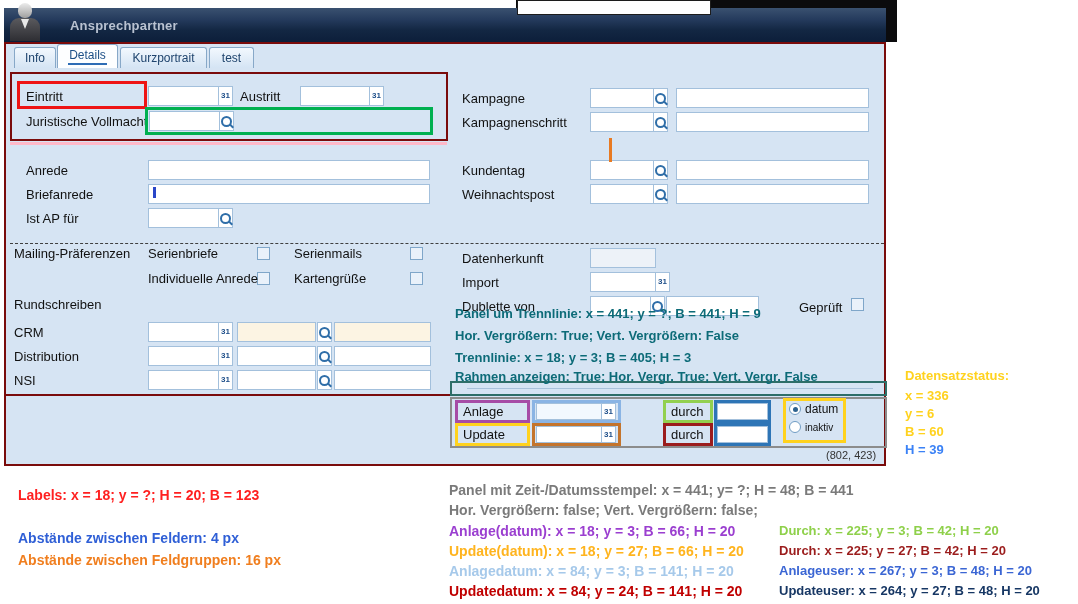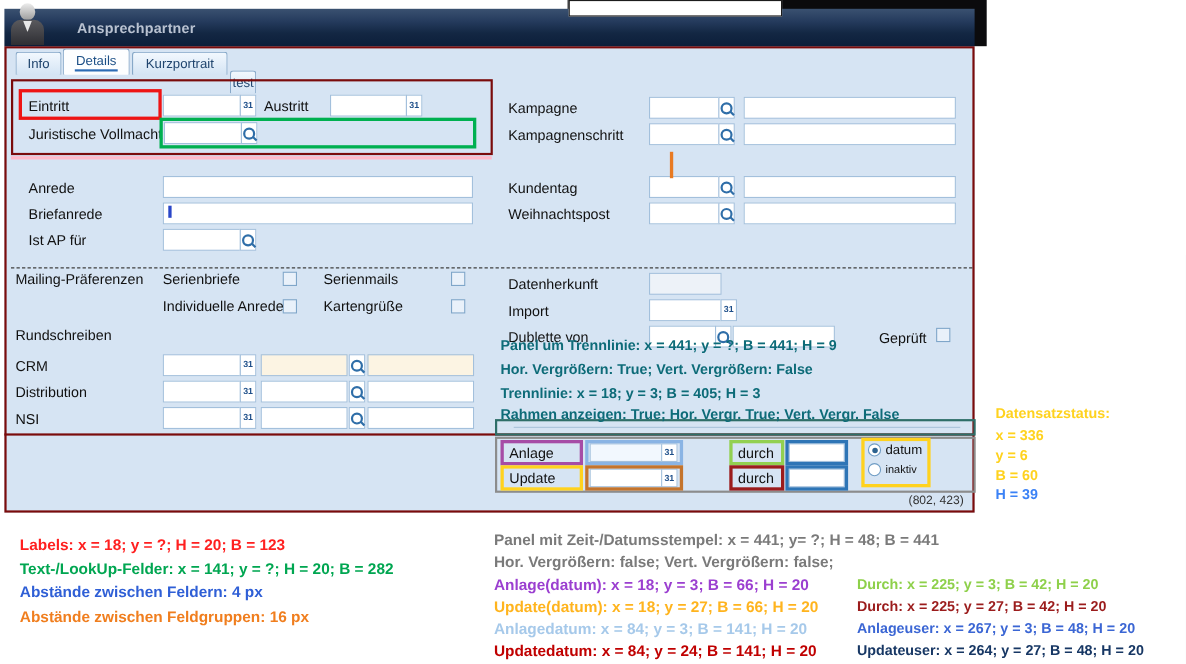--- a/index.html
+++ b/index.html
@@ -51,21 +51,21 @@
 
   <div class="abs tab" style="left:14px;top:47px;width:42px;height:21px">
       <span class="tab-label">Info</span>
     </div>
   <div class="abs tab active" style="left:57px;top:44px;width:61px;height:24px">
       <span class="tab-label">Details</span>
     </div>
   <div class="abs tab" style="left:120px;top:47px;width:87px;height:21px">
       <span class="tab-label">Kurzportrait</span>
     </div>
-  <div class="abs tab" style="left:209px;top:64px;width:24px;height:21px">
+  <div class="abs tab" style="left:209px;top:47px;width:45px;height:21px">
       <span class="tab-label">test</span>
     </div>
 
   <div class="abs" style="left:10px;top:72px;width:438px;height:69px;border:2px solid #7a0b0b;z-index:2"></div>
 
   <span class="lbl" style="left:26px;top:89px">Eintritt</span>
   <div class="field" style="left:148px;top:86px;width:71px;height:20px"></div>
   <div class="btn31" style="left:218px;top:86px;width:15px;height:20px">
       <span>31</span>
     </div>
@@ -239,21 +239,20 @@
 
   <span class="lbl" style="left:826px;top:448px;font-size:11px;color:#333;z-index:6">(802, 423)</span>
 
   <span class="note" style="left: 905px; top: 368px; font-size: 13px; color: rgb(255, 210, 30);">Datensatzstatus:</span>
   <span class="note" style="left: 905px; top: 388px; font-size: 13px; color: rgb(255, 210, 30);">x = 336</span>
   <span class="note" style="left: 905px; top: 406px; font-size: 13px; color: rgb(255, 210, 30);">y = 6</span>
   <span class="note" style="left: 905px; top: 424px; font-size: 13px; color: rgb(255, 210, 30);">B = 60</span>
   <span class="note" style="left: 905px; top: 442px; font-size: 13px; color: #3b82f6;">H = 39</span>
 
   <span class="note" style="left: 18px; top: 487px; color: rgb(255, 32, 32);">Labels: x = 18; y = ?; H = 20; B = 123</span>
-  <span class="note" style="left: 18px; top: 509px; color: rgb(0, 166, 81);">Text-/LookUp-Felder: x = 141; y = ?; H = 20; B = 282</span>
   <span class="note" style="left: 18px; top: 530px; color: rgb(47, 95, 214);">Abstände zwischen Feldern: 4 px</span>
   <span class="note" style="left: 18px; top: 552px; color: rgb(240, 126, 30);">Abstände zwischen Feldgruppen: 16 px</span>
   <span class="note" style="left: 18px; top: 574px; color: rgb(255, 174, 201); margin-top: 48px;">Breite eines Panels: 441 px</span>
 
   <span class="note plain" style="left: 449px; top: 482px; color: rgb(122, 122, 122);">Panel mit Zeit-/Datumsstempel: x = 441; y= ?; H = 48; B = 441</span>
   <span class="note plain" style="left: 449px; top: 502px; color: rgb(122, 122, 122);">Hor. Vergrößern: false; Vert. Vergrößern: false;</span>
   <span class="note" style="left: 449px; top: 523px; color: rgb(155, 63, 208);">Anlage(datum): x = 18; y = 3; B = 66; H = 20</span>
   <span class="note" style="left: 449px; top: 543px; color: rgb(255, 180, 30);">Update(datum): x = 18; y = 27; B = 66; H = 20</span>
   <span class="note" style="left: 449px; top: 563px; color: rgb(166, 201, 234);">Anlagedatum: x = 84; y = 3; B = 141; H = 20</span>
   <span class="note" style="left: 449px; top: 583px; color: rgb(192, 0, 0);">Updatedatum: x = 84; y = 24; B = 141; H = 20</span>

